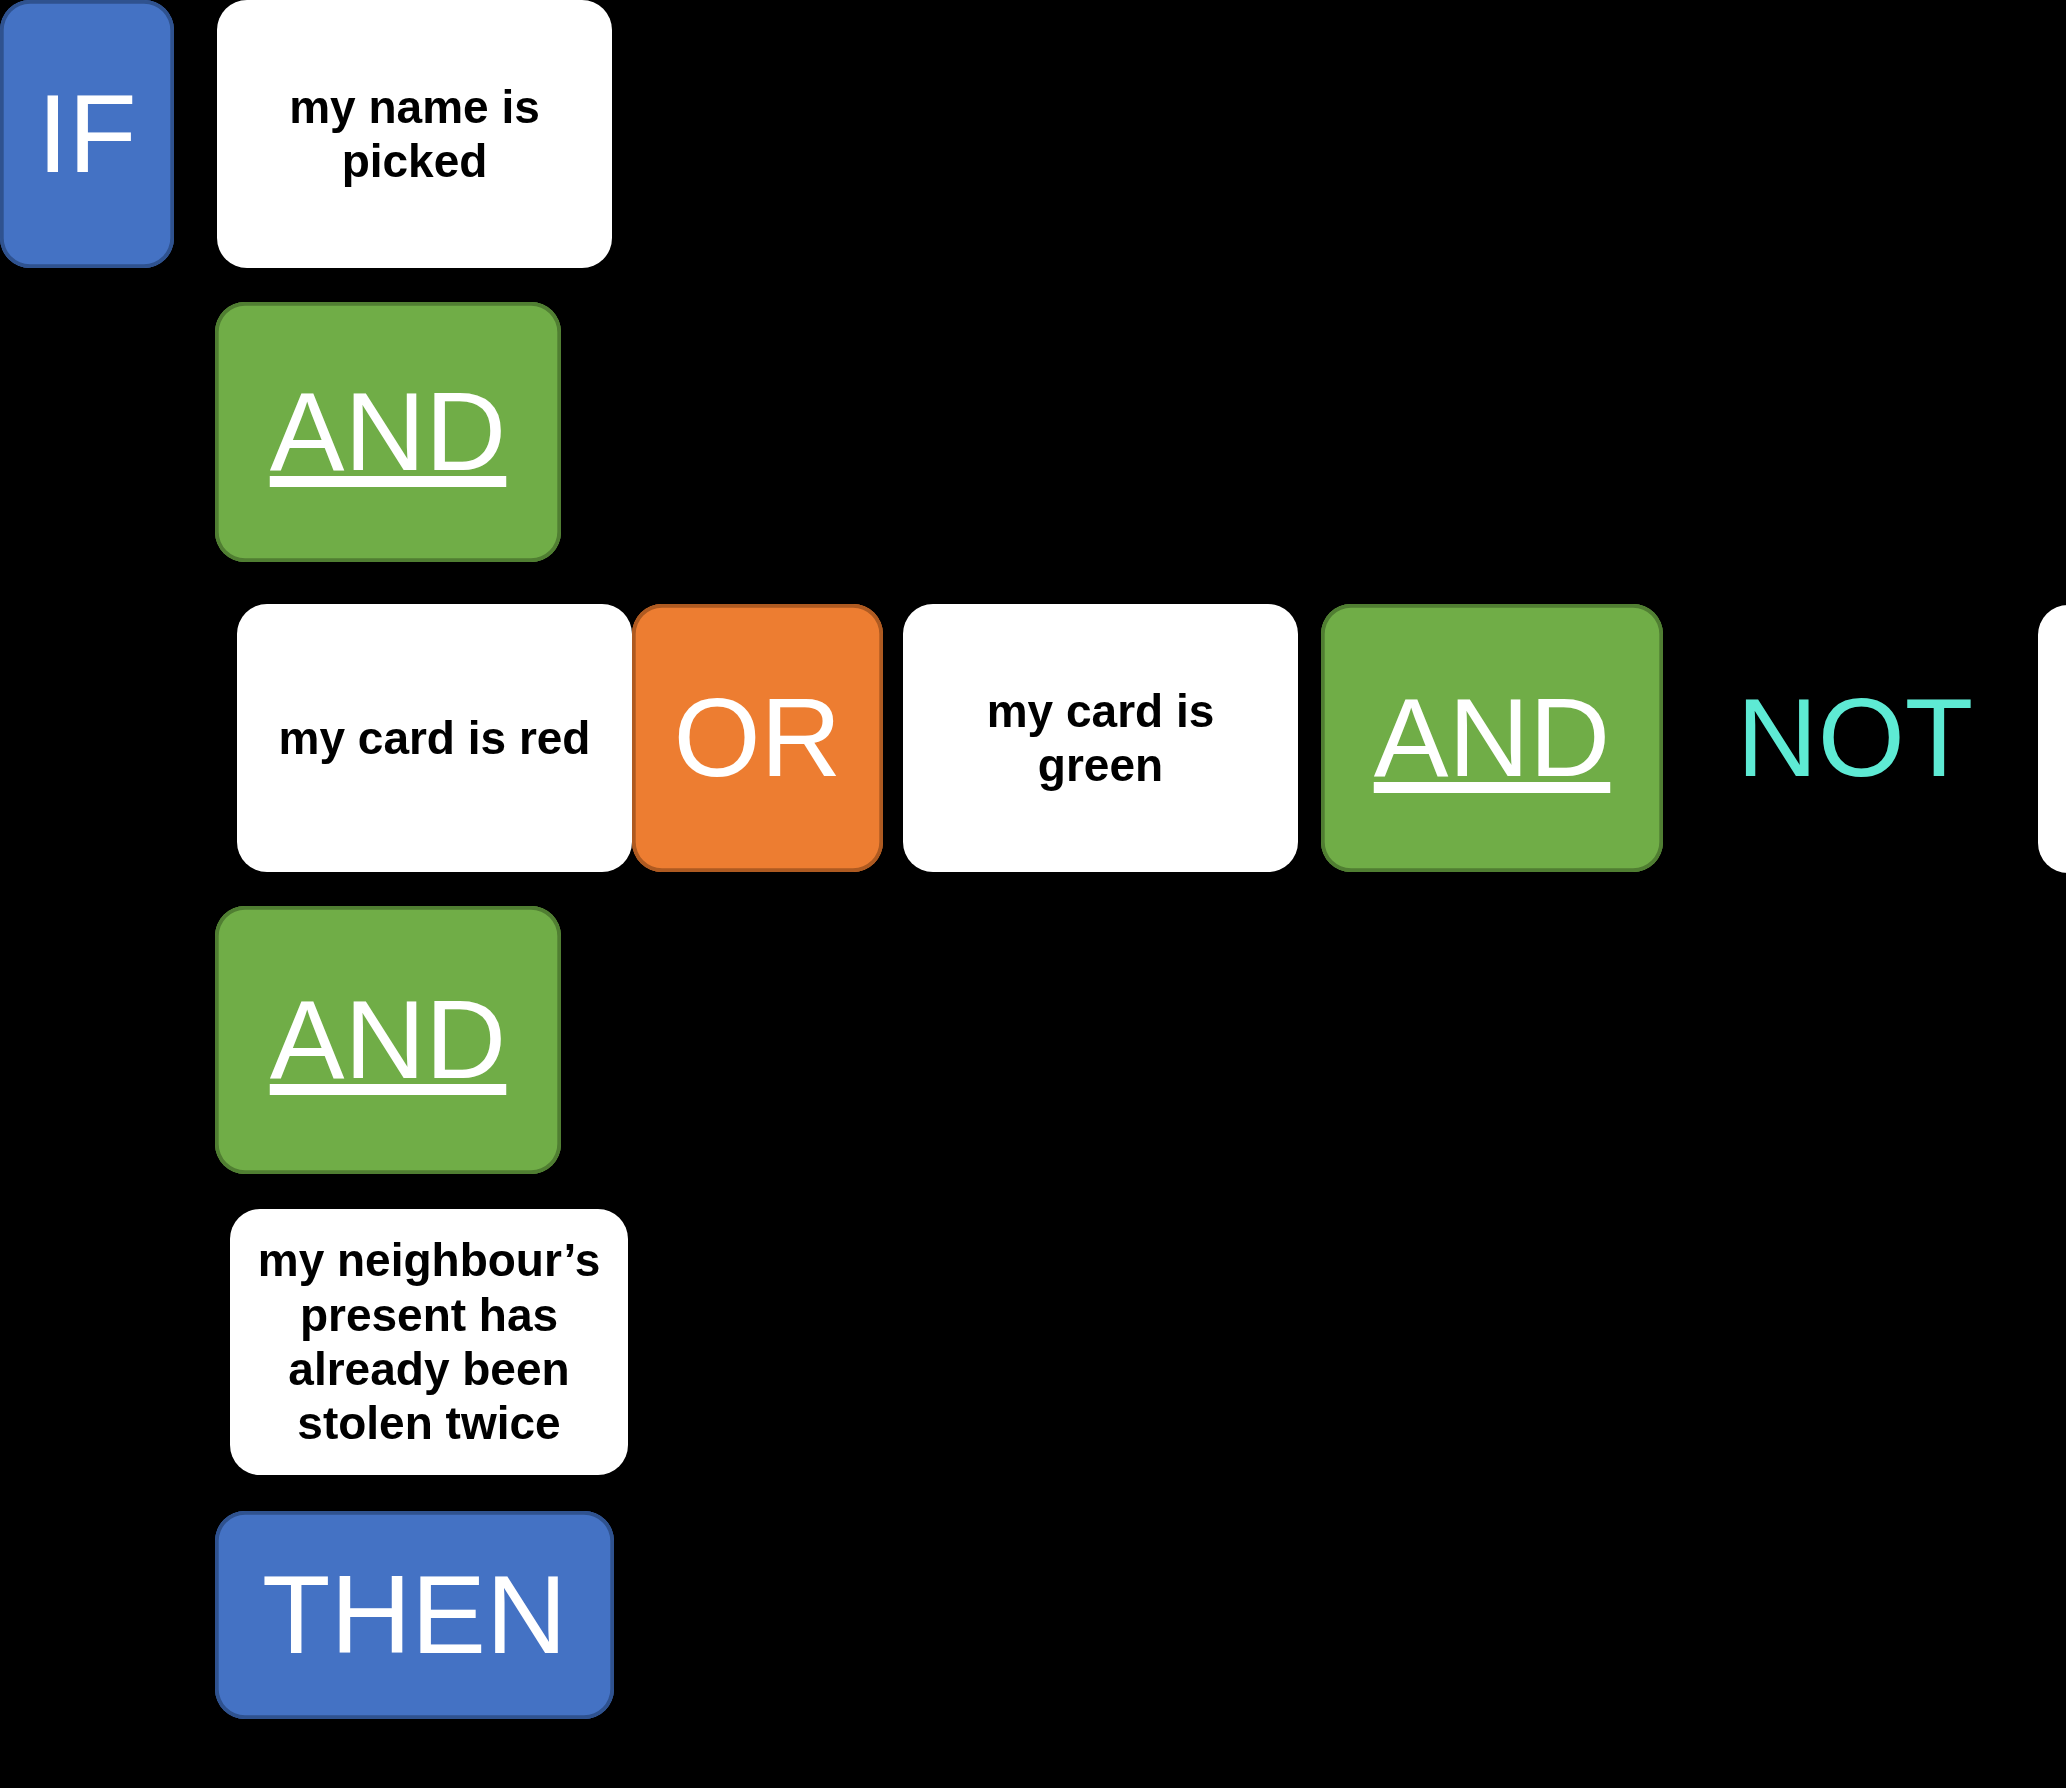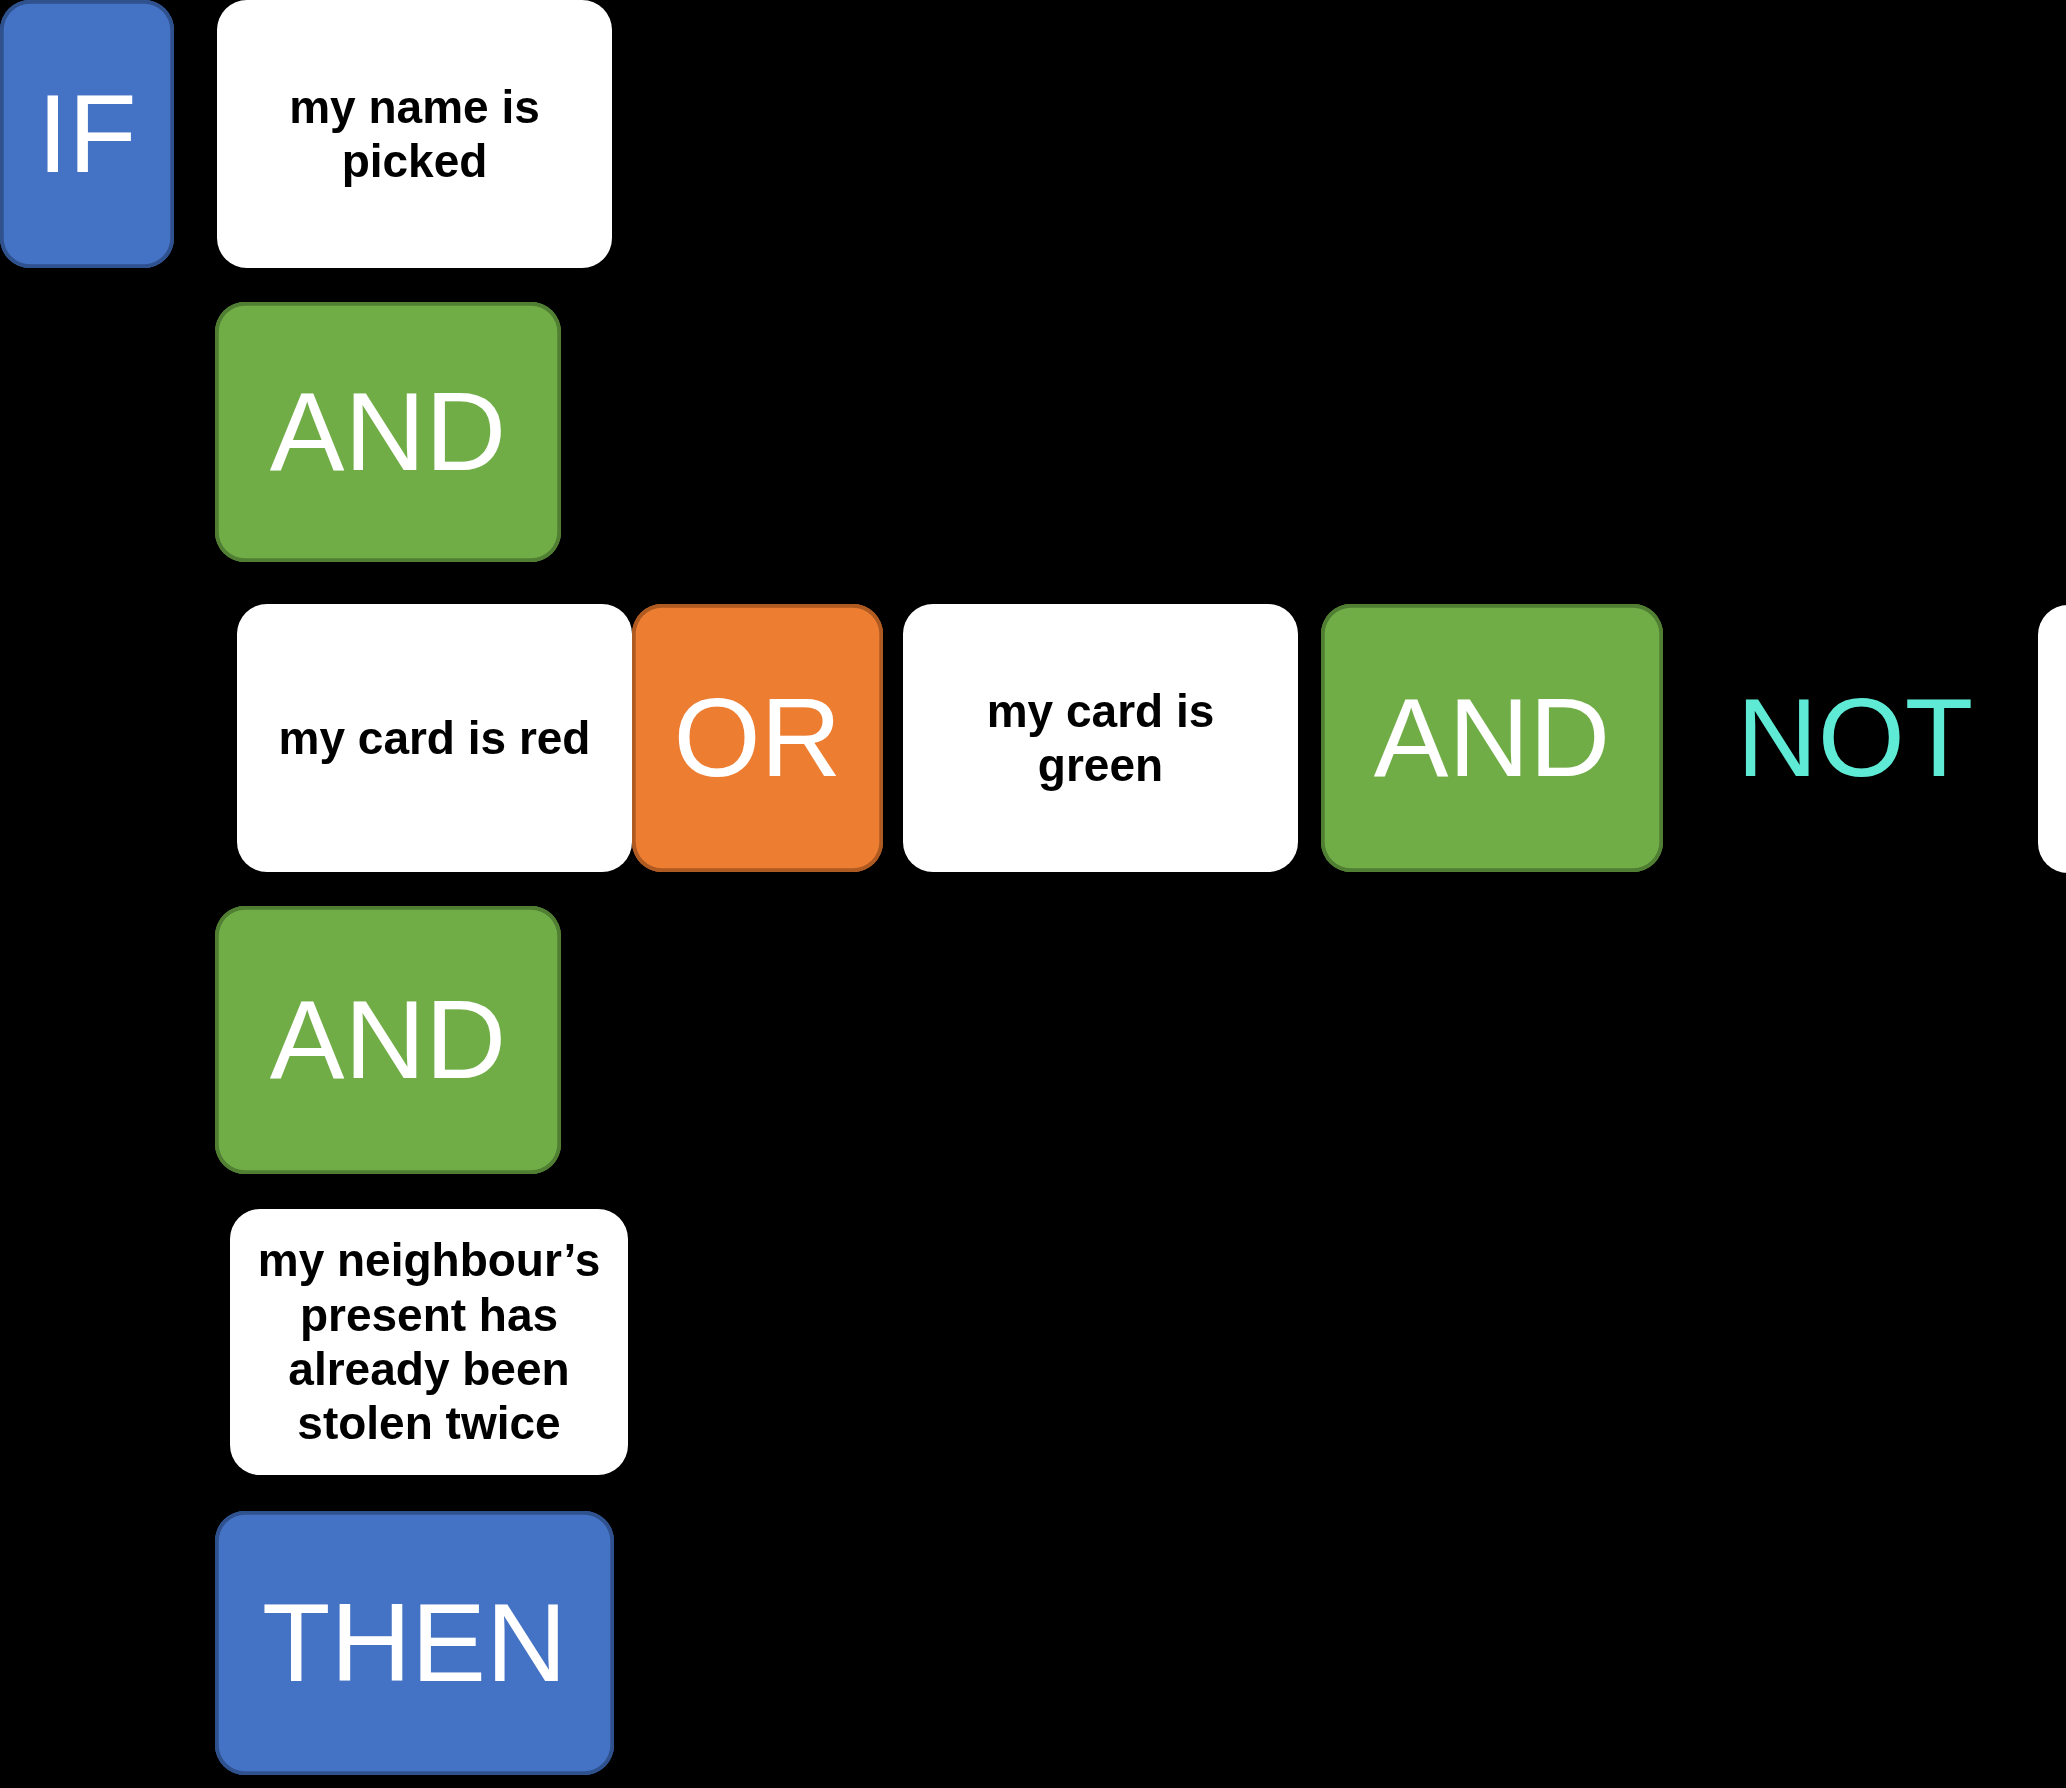--- a/index.html
+++ b/index.html
@@ -38,20 +38,21 @@
     font-size: 112px;
     letter-spacing: 0px;
   }
   .op-blue {
     background: #4472C4;
     box-shadow: inset 0 0 0 3.7px #2F528F;
   }
   .op-green {
     background: #70AD47;
     box-shadow: inset 0 0 0 3.7px #507E32;
+    text-decoration: underline;
   }
   .op-orange {
     background: #ED7D31;
     box-shadow: inset 0 0 0 3.7px #AE5A21;
   }
   
   .card {
     background: #FFFFFF;
     color: #000000;
     font-weight: bold;
@@ -77,21 +78,21 @@
   #n-or        { left: 632px; top: 604px; width: 251px;  height: 268px; }
   #n-green     { left: 903px; top: 604px; width: 395px;  height: 268px; }
   #n-and2      { left: 1321px; top: 604px; width: 342px;  height: 268px; }
   #n-not       { left: 1723px; top: 604px; width: 264px;  height: 268px; }
   #n-present   { left: 2038px; top: 605px; width: 400px;  height: 268px; }
 
   #n-and3      { left: 215px;  top: 906px; width: 346px;  height: 268px; }
 
   #n-neighbour { left: 230px;  top: 1209px; width: 398px;  height: 266px; }
 
-  #n-then      { left: 215px;  top: 1511px; width: 399px;  height: 264px; text-align: right; }
+  #n-then      { left: 215px;  top: 1511px; width: 399px;  height: 208px; text-align: right; }
   #n-nothing   { left: 639px; top: 1511px; width: 403px;  height: 264px; }
 </style>
 </head>
 <body>
 
 <div id="canvas">
 
   <div class="node op op-blue" id="n-if">IF</div>
 
   <div class="node card" id="n-name">my name is picked</div>

